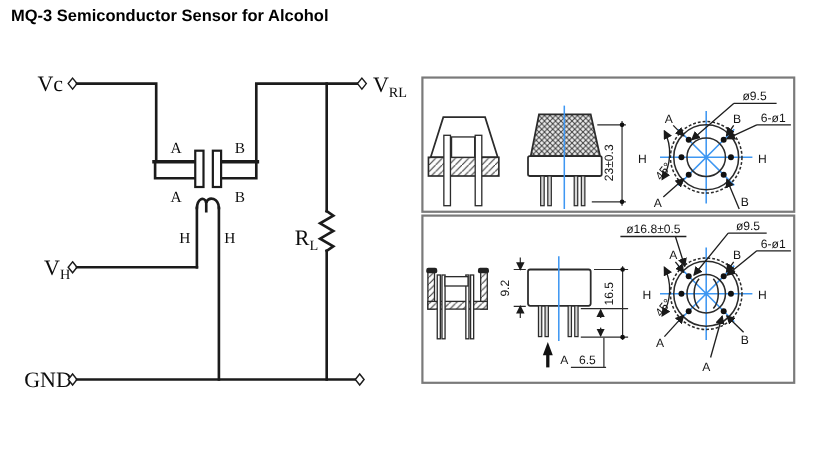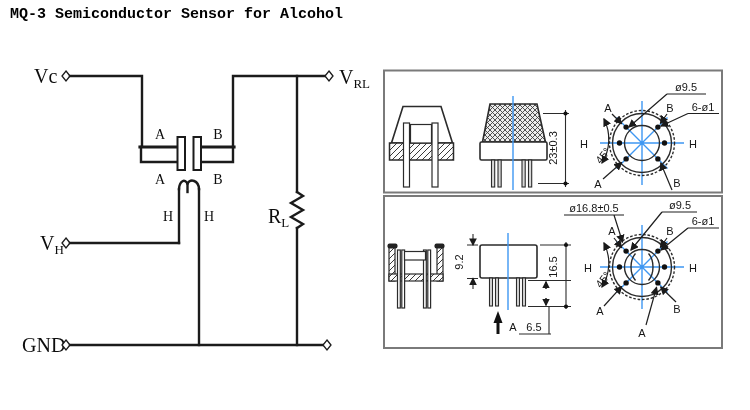--- a/index.html
+++ b/index.html
@@ -1,18 +1,18 @@
 <!DOCTYPE html>
 <html><head>
 <meta charset="utf-8">
 <style>
   html,body{margin:0;padding:0;background:#fff;}
   .page{position:relative;width:750px;height:410px;background:#ffffff;overflow:hidden;
         font-family:"Liberation Sans",sans-serif;}
-  .title{position:absolute;left:10px;top:6px;font-family:Liberation Mono, monospace;
+  .title{position:absolute;left:10px;top:6px;font-family:Liberation Sans, sans-serif;
          font-weight:bold;font-size:15px;color:#000;}
   svg{position:absolute;left:0;top:0;}
   
   .w  {stroke:#1b1b1b;stroke-width:2.4;fill:none;stroke-linecap:square;}
   .w3 {stroke:#1b1b1b;stroke-width:3.2;fill:none;stroke-linecap:square;}
   .el {stroke:#1b1b1b;stroke-width:2;fill:#fff;}
   .dia{stroke:#1b1b1b;stroke-width:1.3;fill:#fff;}
   
   .o  {stroke:#2b2b2b;stroke-width:1.6;fill:#fff;}
   .oh {stroke:#2b2b2b;stroke-width:1.4;fill:none;}

